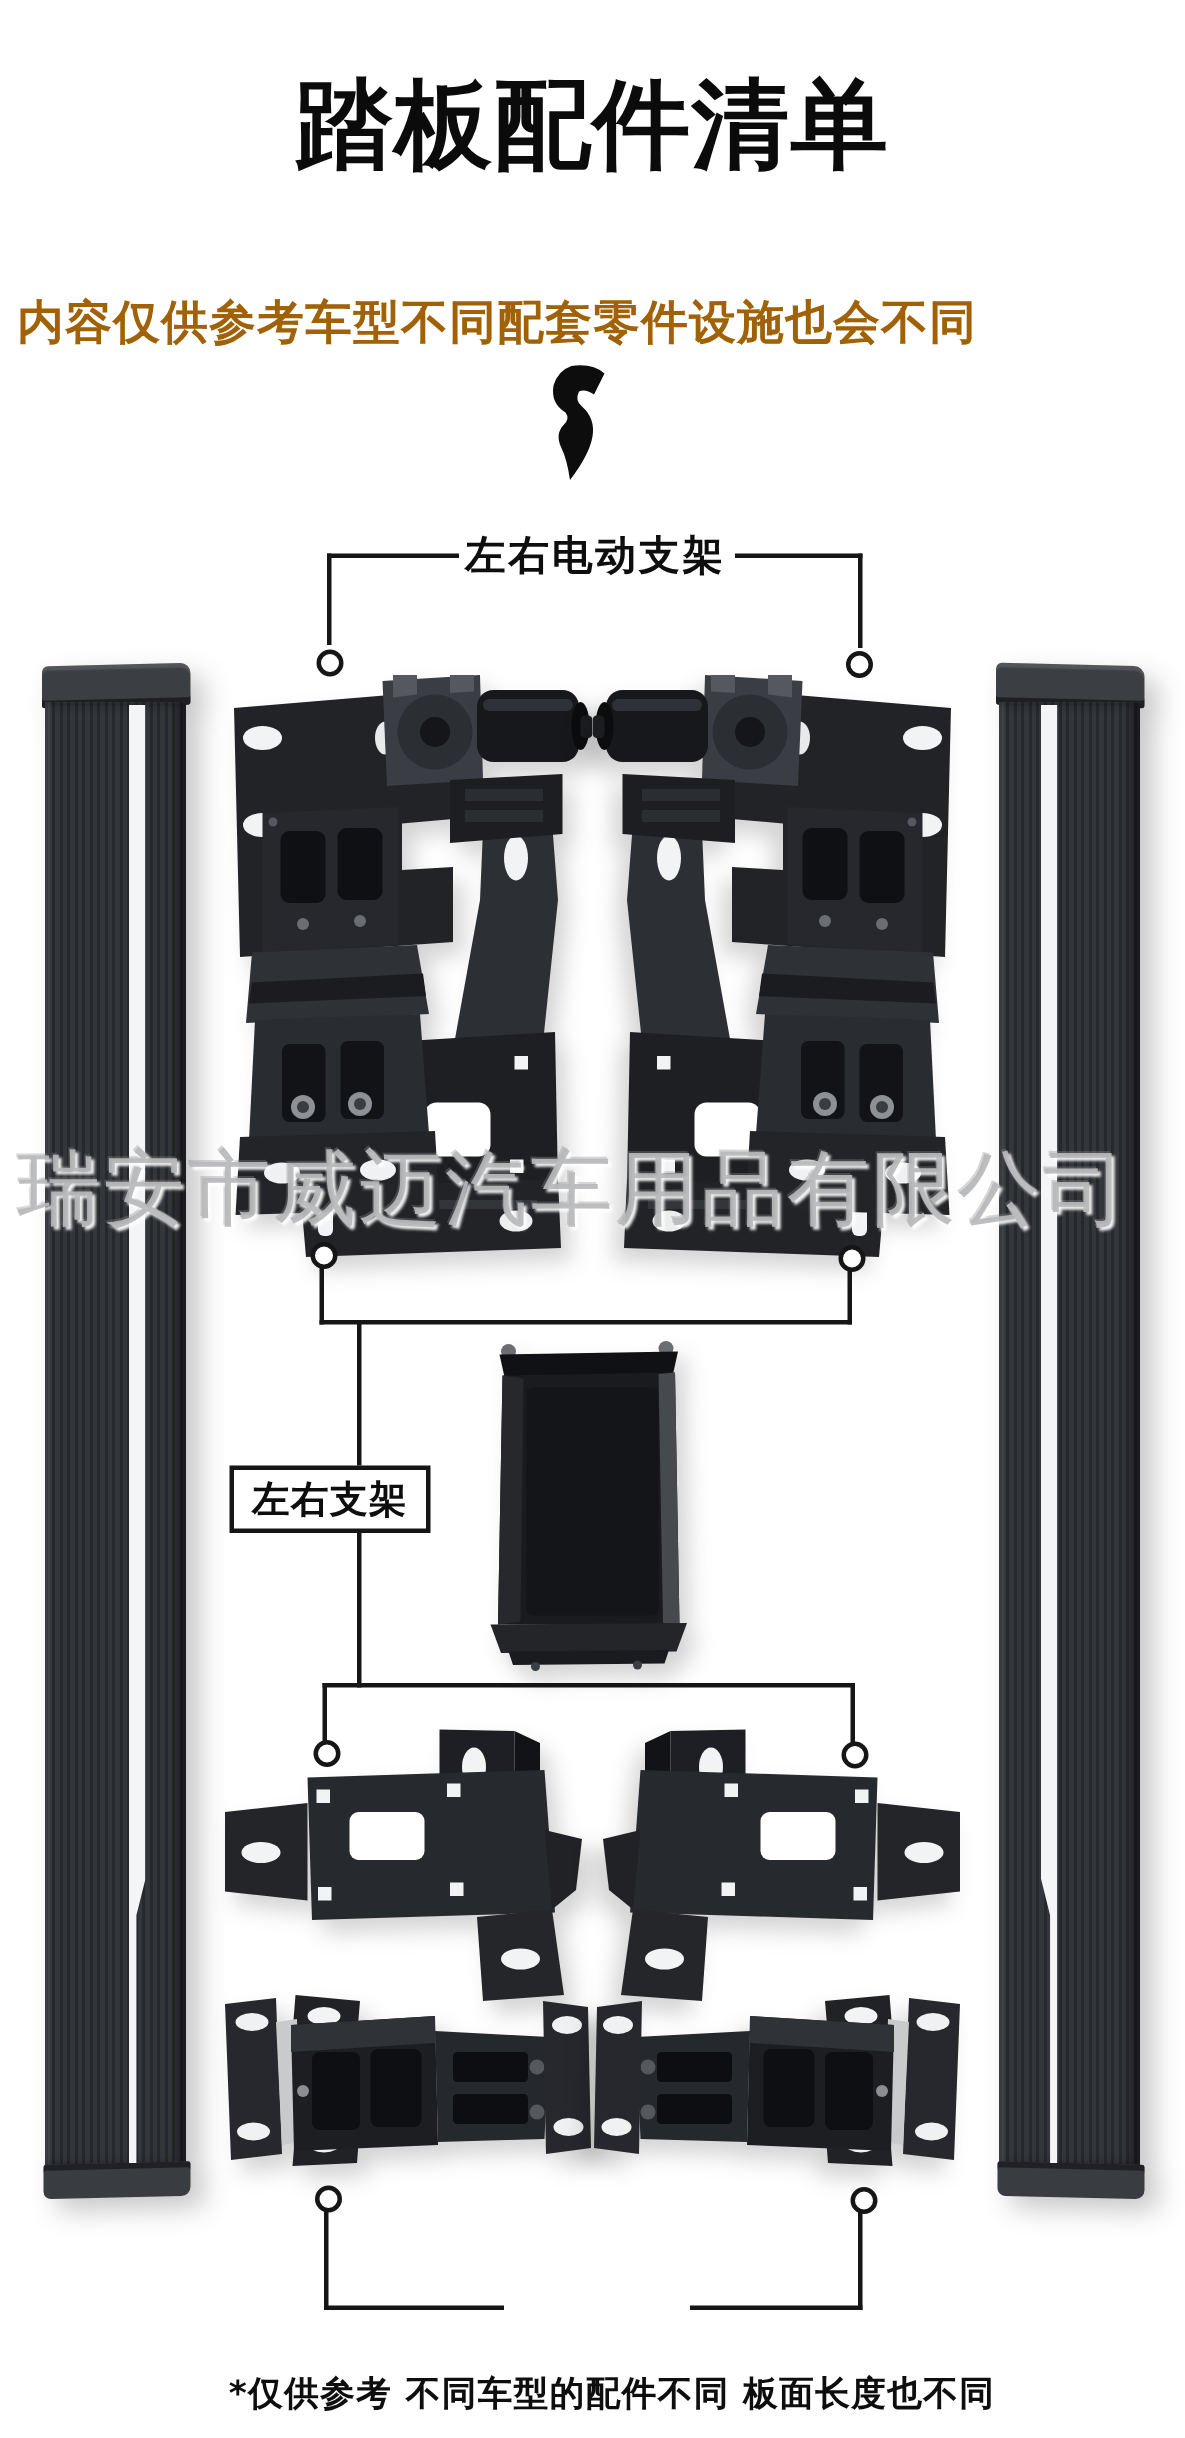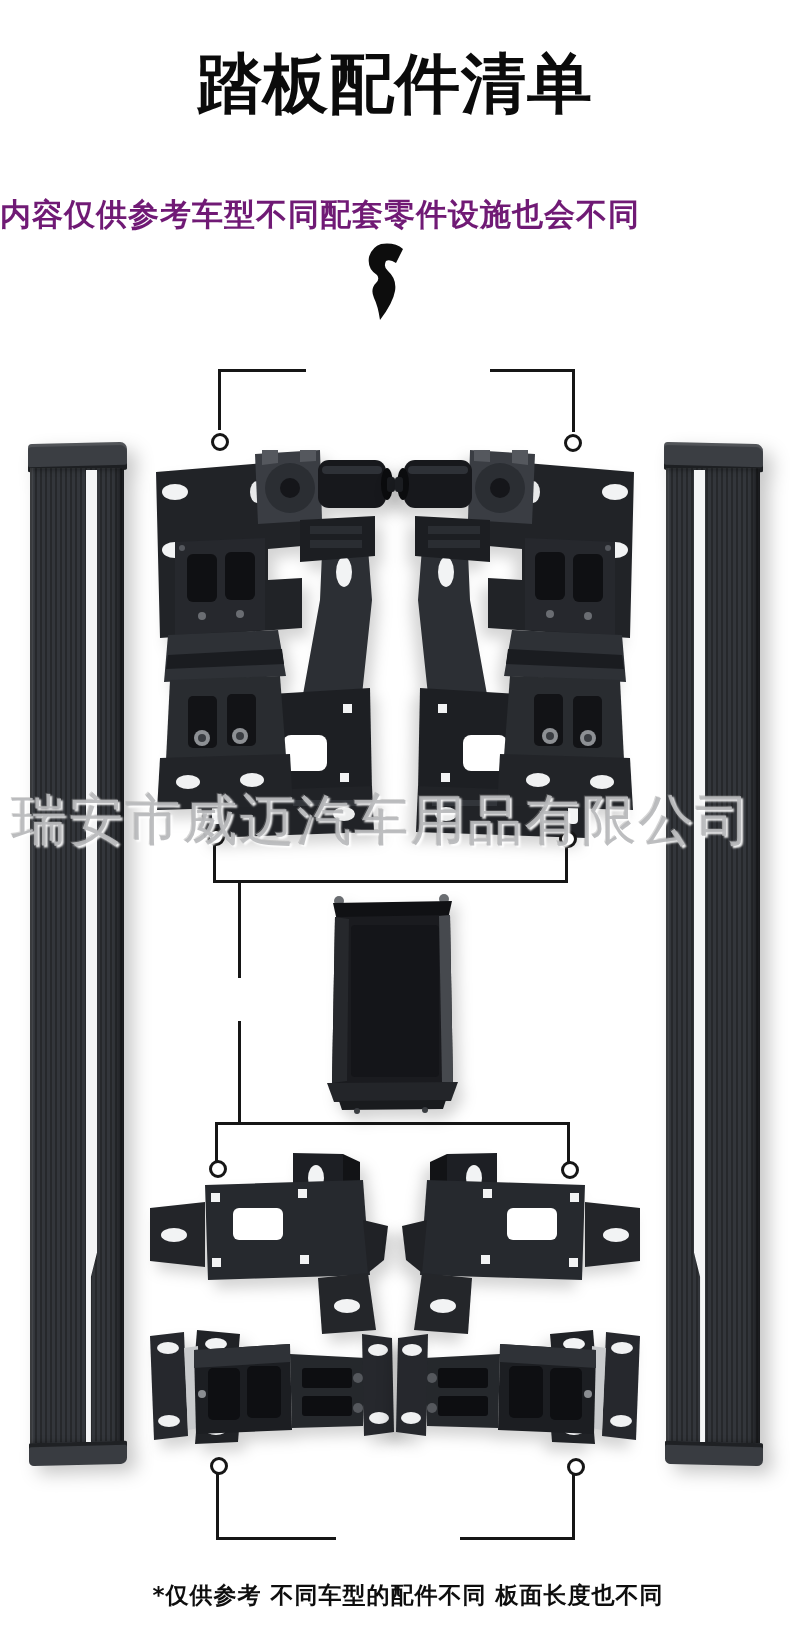--- a/index.html
+++ b/index.html
@@ -7,22 +7,22 @@
     position:relative;width:790px;height:1625px;background:#ffffff;overflow:hidden;
     font-family:"DejaVu Sans","Liberation Sans",sans-serif;color:#0d0d0d;
   }
   .abs{position:absolute;}
   
   .title{
     left:0;top:40px;width:790px;text-align:center;
     font-size:65px;line-height:64px;font-weight:bold;letter-spacing:1px;color:#0b0b0b;margin-top:12px;
   }
   .subtitle{
-    left:0;top:194px;width:663px;
-    font-size:31px;font-weight:600;letter-spacing:1px;color:#701a75;
+    left:0;top:194px;width:663px;text-align:center;
+    font-size:31px;font-weight:600;letter-spacing:1px;color:#a16207;
   }
   .arrow-wrap{left:350px;top:242px;width:56px;height:80px;}
   
   .ln{position:absolute;background:#161616;}
   .dot{
     position:absolute;width:12px;height:12px;border:3px solid #161616;
     border-radius:50%;background:#ffffff;z-index:4;
   }
   .callout-label{
     position:absolute;text-align:center;font-size:27px;font-weight:600;
@@ -56,21 +56,20 @@
     border-radius:2px 2px 6px 5px;box-shadow:inset 0 4px 0 #1f2124;
   }
   .skew-l{transform:skewY(-1.4deg);}
   .skew-r{transform:skewY(1.4deg);}
   
   .watermark{
     left:0;top:756px;width:764px;text-align:center;z-index:9;
     font-size:55px;letter-spacing:2px;font-weight:400;color:rgba(183,184,187,0.92);
     text-shadow:2px 2px 2px rgba(255,255,255,0.95), -1px -1px 0 rgba(140,140,140,0.35);
     pointer-events:none;
-    margin-top:28px;
   }
   
   .footer-note{
     left:0;top:1580px;width:790px;text-align:center;
     font-size:23px;font-weight:600;letter-spacing:1px;color:#0e0e0e;margin-left:13px;
   }
 </style>
 </head>
 <body>
 
@@ -239,33 +238,35 @@
       <use href="#sym-midbracket"></use>
     </svg>
 
   <svg class="part" style="left:150px;top:1328px;" width="245" height="120">
       <use href="#sym-rearbracket"></use>
     </svg>
   <svg class="part mirror" style="left:395px;top:1328px;" width="245" height="120">
       <use href="#sym-rearbracket"></use>
     </svg>
 
+  <div class="callout-label" style="left:297px;top:352px;width:200px;">左右电动支架</div>
   <div class="ln" style="left:218px;top:369px;width:88px;height:3px;"></div>
   <div class="ln" style="left:490px;top:369px;width:85px;height:3px;"></div>
   <div class="ln" style="left:218px;top:369px;width:3px;height:61px;"></div>
   <div class="ln" style="left:572px;top:369px;width:3px;height:63px;"></div>
   <div class="dot" style="left:211px;top:433px;"></div>
   <div class="dot" style="left:564px;top:434px;"></div>
 
   <div class="dot" style="left:207px;top:828px;"></div>
   <div class="dot" style="left:559px;top:830px;"></div>
   <div class="ln" style="left:213px;top:845px;width:3px;height:38px;"></div>
   <div class="ln" style="left:565px;top:847px;width:3px;height:36px;"></div>
   <div class="ln" style="left:213px;top:880px;width:355px;height:3px;"></div>
   <div class="ln" style="left:238px;top:880px;width:3px;height:98px;"></div>
+  <div class="labelbox" style="left:153px;top:977px;width:134px;height:45px;">左右支架</div>
   <div class="ln" style="left:238px;top:1021px;width:3px;height:104px;"></div>
   <div class="ln" style="left:215px;top:1122px;width:355px;height:3px;"></div>
   <div class="ln" style="left:215px;top:1122px;width:3px;height:40px;"></div>
   <div class="ln" style="left:567px;top:1122px;width:3px;height:40px;"></div>
   <div class="dot" style="left:209px;top:1160px;"></div>
   <div class="dot" style="left:561px;top:1161px;"></div>
 
   <div class="dot" style="left:210px;top:1457px;"></div>
   <div class="dot" style="left:567px;top:1458px;"></div>
   <div class="ln" style="left:216px;top:1473px;width:3px;height:67px;"></div>

